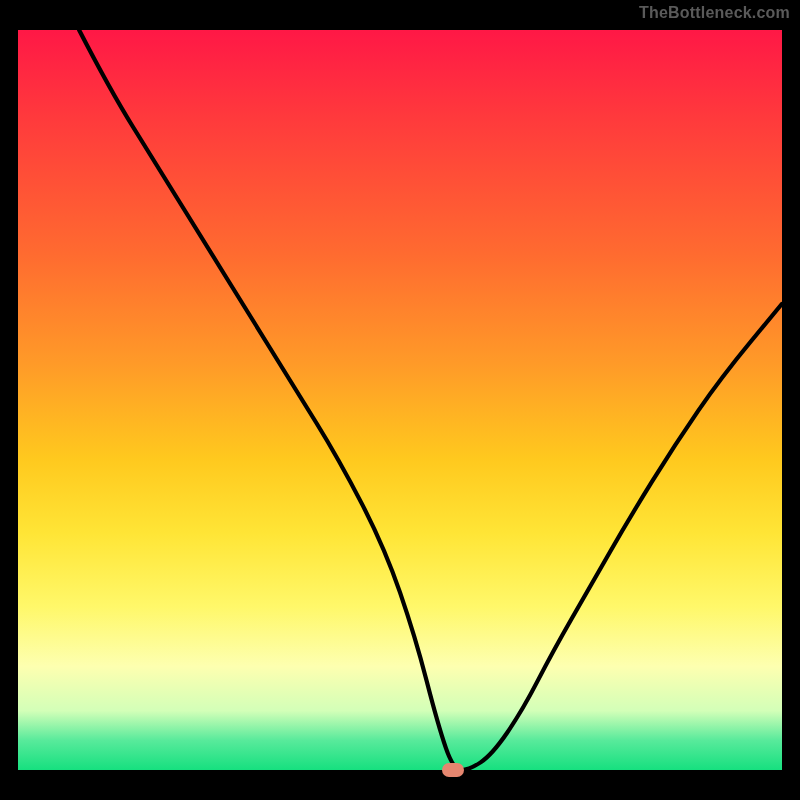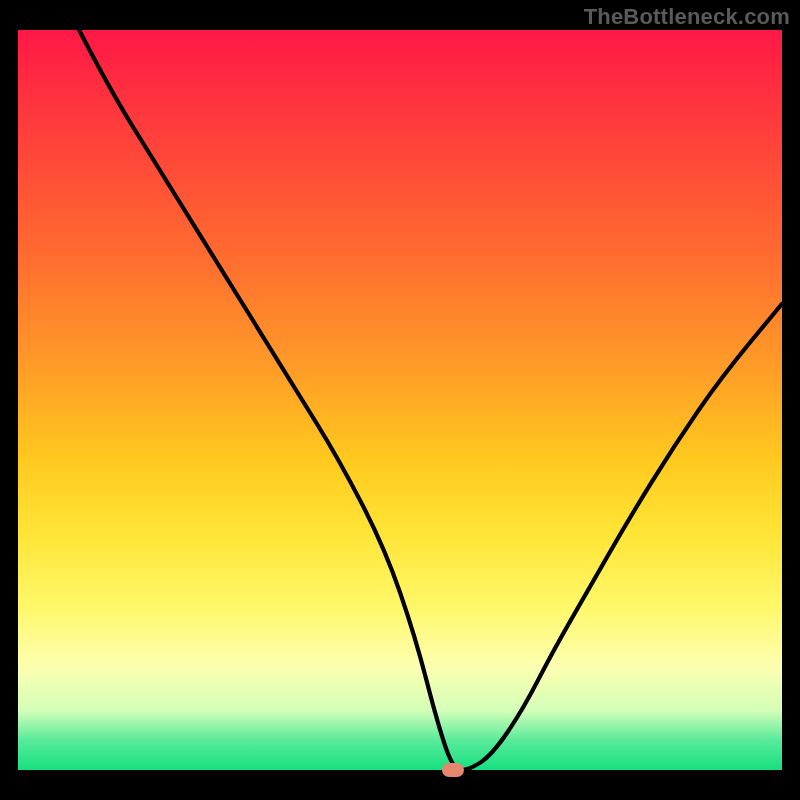--- a/index.html
+++ b/index.html
@@ -14,21 +14,21 @@
   .frame {
     position: relative;
     width: 800px;
     height: 800px;
     background: #000;
   }
   .watermark {
     position: absolute;
     top: 4px;
     right: 10px;
-    font-size: 22px;
+    font-size: 16px;
     font-weight: 600;
     color: #5a5a5a;
     letter-spacing: 0.2px;
     user-select: none;
   }
   .plot-area {
     position: absolute;
     
     left: 18px;
     top: 30px;

